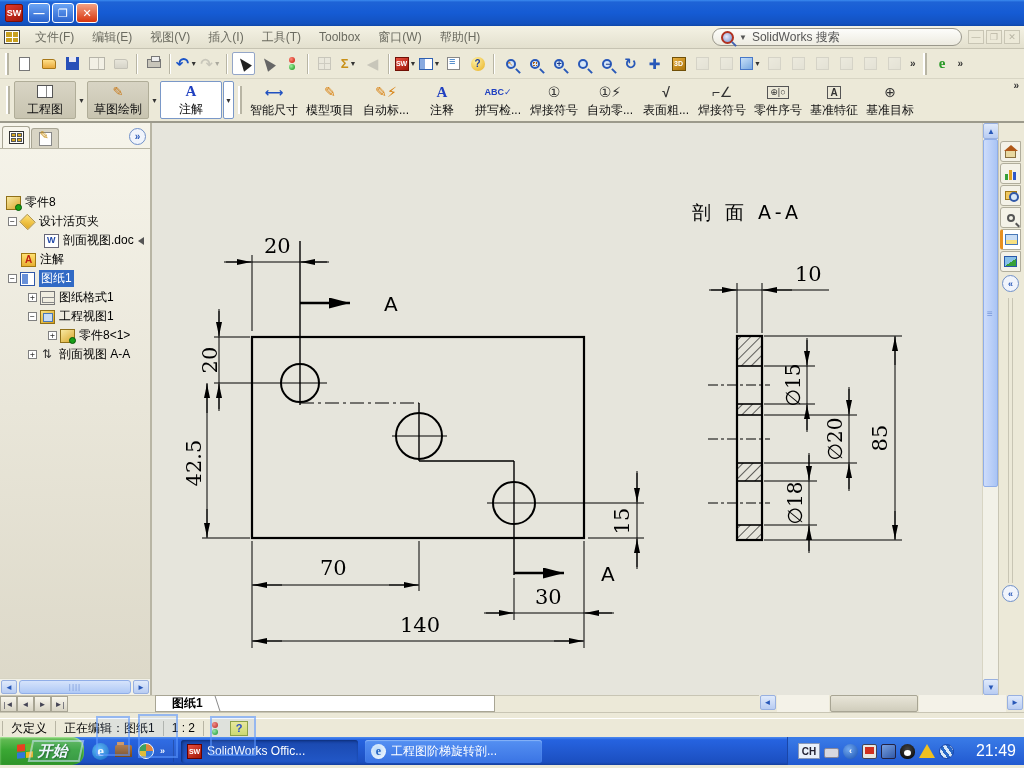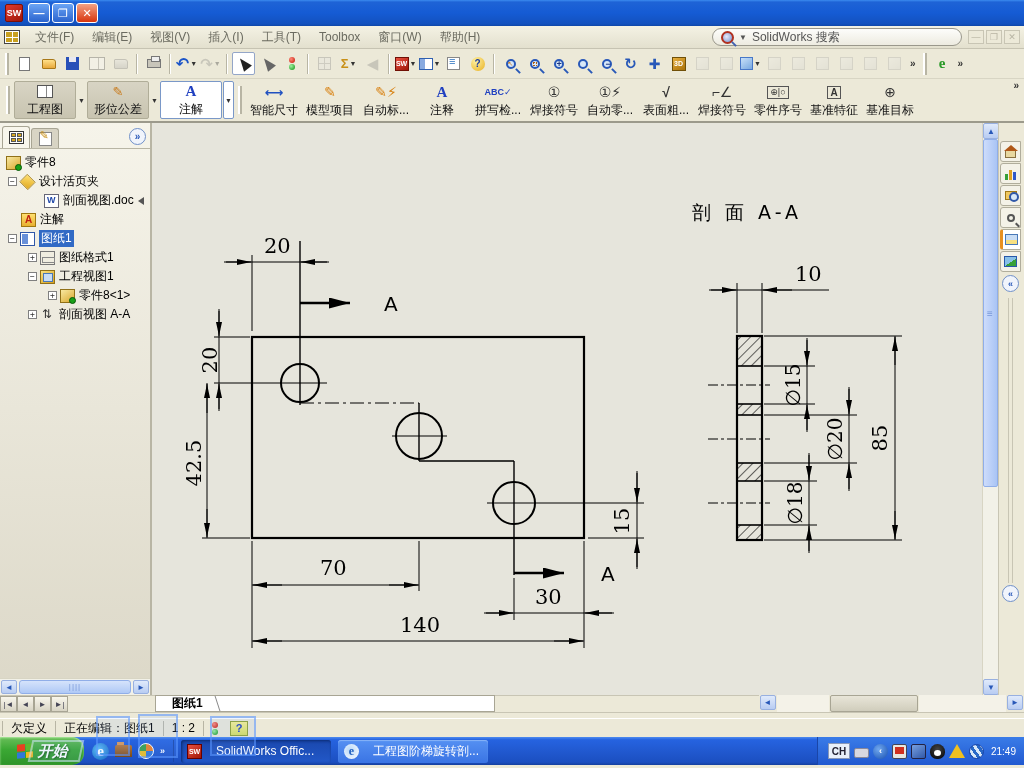--- a/index.html
+++ b/index.html
@@ -96,21 +96,21 @@
   .mainrow { display:flex; height:572px; position:relative; }
   .leftpanel { width:152px; background:linear-gradient(180deg,#F6F4EA,#DCD8C8); border-right:2px solid #B8B5A4; display:flex; flex-direction:column; }
   .ptabs { height:26px; display:flex; align-items:flex-end; padding:2px 2px 0 2px; border-bottom:1px solid #B8B5A4; gap:1px; position:relative; }
   .ptab { width:28px; height:22px; border:1px solid #A8A594; border-bottom:none; border-radius:3px 3px 0 0; background:#F8F6EC; display:flex; align-items:center; justify-content:center; }
   .ptab.inactive { background:#D8D4C4; height:20px; }
   .ic-fm { width:15px; height:13px; border:1px solid #333; background:#fff; display:grid; grid-template-columns:1fr 1fr; gap:1px; padding:1px; }
   .ic-fm i { background:#D8A820; border:1px solid #555; }
   .ic-pm { width:13px; height:14px; background:#fff; border:1px solid #888; position:relative; }
   .ic-pm:after { content:"✎"; position:absolute; top:-4px; left:0; color:#C89018; font-size:11px; }
   .pchev { position:absolute; right:4px; top:5px; width:17px; height:17px; border:1px solid #7090C8; border-radius:50%; color:#2858B8; font-size:10px; font-weight:bold; display:flex; align-items:center; justify-content:center; background:#F0F4FC; }
-  .tree { flex:1; padding:4px 2px; overflow:hidden; }
+  .tree { flex:1; padding:4px 2px; overflow:hidden;margin-top:40px; }
   .trow { display:flex; align-items:center; height:19px; white-space:nowrap; }
   .exp { width:9px; height:9px; border:1px solid #808080; background:#fff; font-size:8px; line-height:7px; text-align:center; color:#333; margin-right:3px; flex:0 0 auto; font-family:"DejaVu Sans Mono",monospace; }
   .ticon { width:15px; height:14px; margin-right:4px; flex:0 0 auto; position:relative; }
   .tlabel { color:#000; }
   .tlabel.sel { background:#316AC5; color:#fff; padding:0 2px; }
   .t-part { background:linear-gradient(145deg,#F8E8A0,#D8A830); border:1px solid #907018; }
   .t-part:after { content:""; position:absolute; right:-2px; bottom:-2px; width:5px; height:5px; border-radius:50%; background:#18A018; border:1px solid #085808; }
   .t-binder { background:linear-gradient(145deg,#FFE070,#E0A820); border:1px solid #A07810; transform:rotate(45deg) scale(.8); }
   .t-doc { background:#fff; border:1px solid #667; }
   .t-doc:after { content:"W"; position:absolute; left:2px; top:0px; color:#2048A8; font-weight:bold; font-size:9px; }
@@ -177,38 +177,38 @@
   .startbtn { height:28px; width:84px; background:linear-gradient(180deg,#6ABF5A 0%,#3BA834 45%,#2E9428 100%); border-radius:0 12px 12px 0; display:flex; align-items:center; justify-content:center; gap:5px; color:#fff; font-weight:bold; font-style:italic; font-size:15px; text-shadow:1px 1px 2px #1A5A14; box-shadow:inset 0 1px 2px #B0E8A0; }
   .winflag { width:16px; height:14px; display:grid; grid-template-columns:1fr 1fr; gap:1px; transform:skewY(-6deg); }
   .winflag i:nth-child(1){background:#E84020;} .winflag i:nth-child(2){background:#60B830;}
   .winflag i:nth-child(3){background:#3078D8;} .winflag i:nth-child(4){background:#F0B820;}
   .qlaunch { display:flex; align-items:center; gap:6px; padding:0 8px; border-right:1px solid #1A46A8; height:22px; }
   .ql-ie { color:#fff; font-size:15px; font-weight:bold; font-family:"Liberation Serif",serif; background:radial-gradient(circle at 40% 40%,#60C0F8,#1060C0); width:17px; height:17px; border-radius:50%; display:flex; align-items:center; justify-content:center; }
   .ql-desk { width:17px; height:12px; background:linear-gradient(180deg,#B87838,#7A4A18); border-radius:2px 2px 0 0; position:relative; }
   .ql-desk:after { content:""; position:absolute; left:2px; top:-3px; width:7px; height:3px; background:#D89858; }
   .ql-wmp { width:16px; height:16px; border-radius:50%; background:conic-gradient(#F08020 0 25%, #3078D8 25% 50%, #F0C020 50% 75%, #38A048 75%); border:1px solid #fff; }
   .ql-chev { color:#fff; font-size:9px; font-weight:bold; }
-  .taskbtn { height:23px; width:150px; margin-left:7px; border-radius:3px; display:flex; align-items:center; gap:14px; padding:0 6px; color:#fff; font-size:12px; white-space:nowrap; overflow:hidden; }
+  .taskbtn { height:23px; width:177px; margin-left:7px; border-radius:3px; display:flex; align-items:center; gap:5px; padding:0 6px; color:#fff; font-size:12px; white-space:nowrap; overflow:hidden; }
   .taskbtn.active { background:linear-gradient(180deg,#1A48AE,#2258C8); box-shadow:inset 1px 1px 3px #0A2A70; }
   .taskbtn.idle { background:linear-gradient(180deg,#5590F2,#3A74E4); box-shadow:inset 0 1px 1px #88B4F8; }
   .tb-sw { width:15px; height:15px; background:linear-gradient(145deg,#E85040,#A01808); border:1px solid #600; color:#fff; font-size:7px; font-weight:bold; display:flex; align-items:center; justify-content:center; flex:0 0 auto; }
   .tb-ie { width:15px; height:15px; border-radius:50%; background:radial-gradient(circle at 40% 40%,#B8D8F8,#fff); color:#2060C0; font-family:"Liberation Serif",serif; font-weight:bold; font-size:12px; display:flex; align-items:center; justify-content:center; flex:0 0 auto; }
   .tray { margin-left:auto; height:28px; background:linear-gradient(180deg,#3A7CE8,#2159D0); border-left:1px solid #1A46A8; display:flex; align-items:center; gap:4px; padding:0 8px 0 10px; }
   .tray-lang { width:22px; height:16px; background:#E8F0FA; border:1px solid #8898B8; color:#223; font-size:10px; font-weight:bold; display:flex; align-items:center; justify-content:center; }
   .tri { width:15px; height:15px; border-radius:2px; position:relative; flex:0 0 auto; }
   .tri-kbd { background:#D8D8E0; border:1px solid #889; height:10px; margin-top:3px; }
   .tri-circle { border-radius:50%; background:radial-gradient(circle at 38% 35%,#70A8F0,#1850B0); color:#fff; font-size:9px; font-weight:bold; display:flex; align-items:center; justify-content:center; }
   .tri-mon { background:#E8E8E0; border:1px solid #445; }
   .tri-mon:after { content:""; position:absolute; inset:2px 2px 4px 2px; background:#D03020; }
   .tri-net { background:linear-gradient(145deg,#78A0E0,#3058A8); border:1px solid #224; }
   .tri-qq { border-radius:50% 50% 45% 45%; background:radial-gradient(circle at 50% 35%,#444,#000); }
   .tri-qq:after { content:""; position:absolute; left:4px; top:6px; width:7px; height:6px; background:#fff; border-radius:50%; }
   .tri-warn { width:0; height:0; border-left:8px solid transparent; border-right:8px solid transparent; border-bottom:14px solid #F0C020; border-radius:0; }
   .tri-ball { border-radius:50%; background:repeating-linear-gradient(55deg,#2868C8 0 3px,#D8E8F8 3px 6px); border:1px solid #1A46A8; }
-  .tray-clock { color:#fff; font-size:10px; margin-left:3px; }
+  .tray-clock { color:#fff; font-size:16px; margin-left:18px; }
 
   
   .wm { position:absolute; pointer-events:none; border:2px solid rgba(90,150,255,.55); background:rgba(120,170,255,.12); }
 
   .leftpanel-hscroll { height:17px; display:flex; align-items:stretch; background:#F2F1E8; border-top:1px solid #D8D5C4; padding:1px; gap:2px; }
   .lp-thumb { flex:1; background:linear-gradient(180deg,#D5E3FB,#AFC9F6); border:1px solid #90AEE8; border-radius:3px; position:relative; }
   .lp-thumb:after { content:"||||"; position:absolute; left:50%; top:1px; transform:translateX(-50%); color:#7898D8; font-size:8px; letter-spacing:1px; }
   .filler { height:6px; background:#ECE9D8; border-top:1px solid #C8C5B4; }
 </style>
 </head>
@@ -402,21 +402,21 @@
         </span>
       <span class="cmd-label">工程图</span>
     </div>
     <div class="cmd-dd">▼</div>
   </div>
   <div class="cmd-group">
     <div class="cmd-gbtn">
       <span class="ci">
           <span class="ic-pencil2">✎</span>
         </span>
-      <span class="cmd-label">形位公差</span>
+      <span class="cmd-label">草图绘制</span>
     </div>
     <div class="cmd-dd">▼</div>
   </div>
   <div class="cmd-group">
     <div class="cmd-gbtn active">
       <span class="ci ci-A">A</span>
       <span class="cmd-label">注解</span>
     </div>
     <div class="cmd-dd activedd">▼</div>
   </div>

